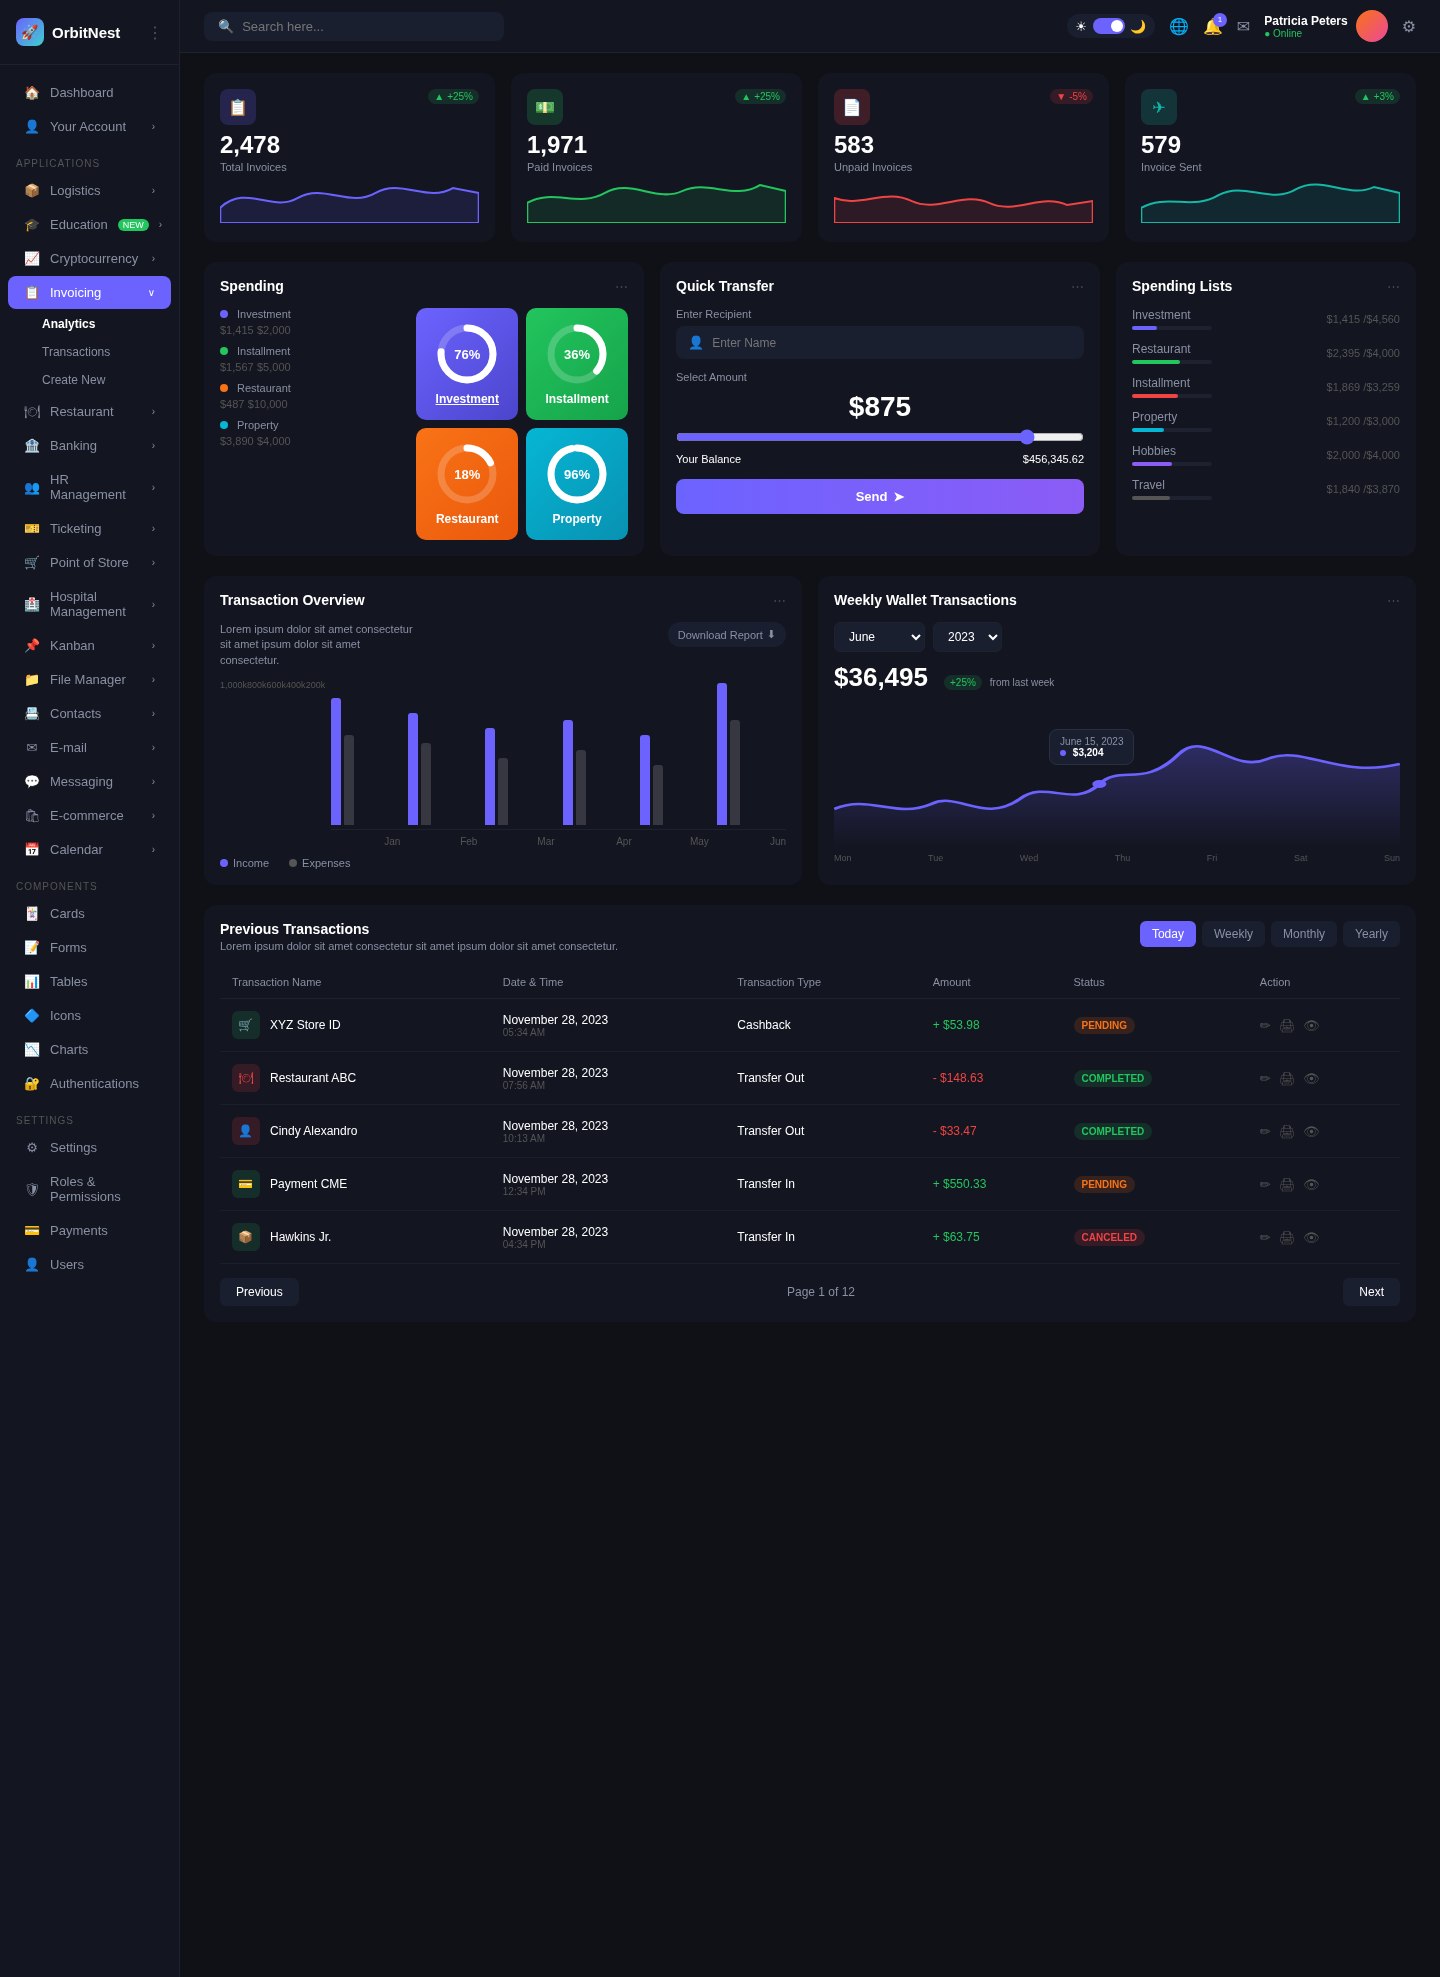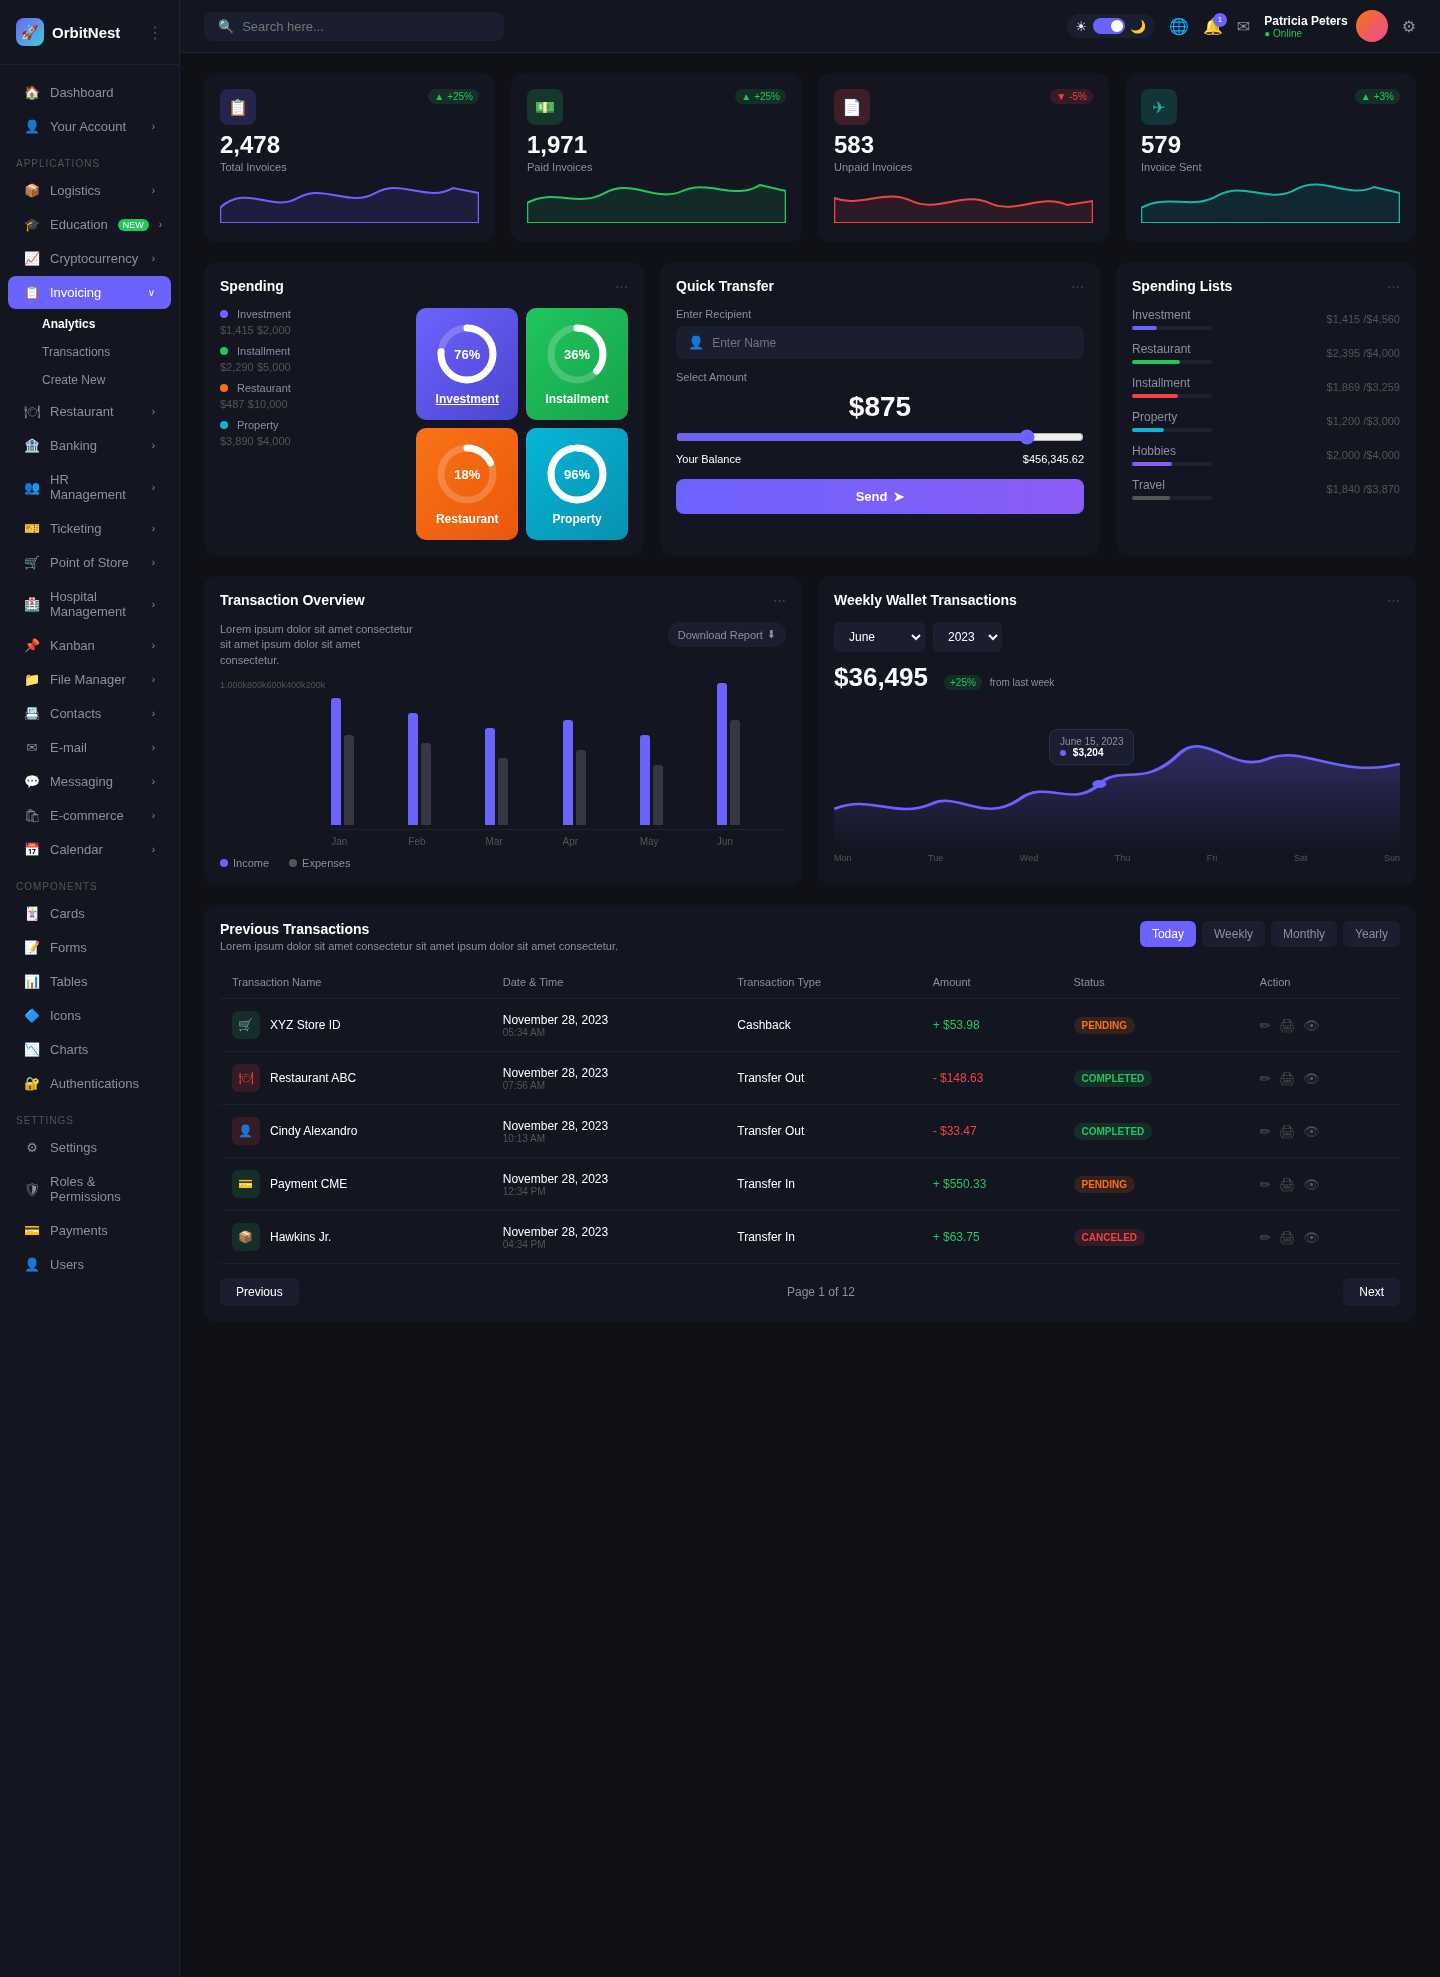--- a/index.html
+++ b/index.html
@@ -107,21 +107,21 @@
     .chart-card { background: #131520; border-radius: 12px; padding: 16px; }
     .chart-desc { font-size: 11px; color: #8890a4; max-width: 200px; line-height: 1.4; }
     .download-btn { background: #1a1f30; border: none; border-radius: 12px; color: #8890a4; font-size: 11px; padding: 6px 10px; cursor: pointer; display: flex; align-items: center; gap: 4px; }
     .bar-chart { margin-top: 12px; }
     .bar-chart-area { display: flex; align-items: flex-end; gap: 8px; height: 150px; border-bottom: 1px solid #1e2130; padding-bottom: 4px; }
     .bar-group { display: flex; gap: 3px; align-items: flex-end; flex: 1; }
     .bar { border-radius: 3px 3px 0 0; min-width: 10px; }
     .bar.income { background: #6c63ff; }
     .bar.expense { background: rgba(255,255,255,0.15); }
     .bar-labels { display: flex; gap: 8px; margin-top: 6px; }
-    .bar-x-label { flex: 1; text-align: left; font-size: 10px; color: #555; }
+    .bar-x-label { flex: 1; text-align: right; font-size: 10px; color: #555; }
     .bar-legend { display: flex; gap: 20px; margin-top: 10px; }
     .bar-legend-item { display: flex; align-items: center; gap: 5px; font-size: 11px; color: #8890a4; }
     .legend-dot { width: 8px; height: 8px; border-radius: 50%; }
     .y-labels { display: flex; flex-direction: row; justify-content: space-between; height: 150px; margin-right: 6px; }
     .y-label { font-size: 9px; color: #555; }
 
     
     .wallet-card { background: #131520; border-radius: 12px; padding: 16px; }
     .wallet-filters { display: flex; gap: 8px; margin-bottom: 10px; }
     .wallet-select { background: #1a1f30; border: 1px solid #1e2130; border-radius: 6px; color: #fff; font-size: 12px; padding: 6px 10px; cursor: pointer; outline: none; }
@@ -429,21 +429,21 @@
                   </div>
                   <span class="spending-item-value"><span>$1,415</span> <span>$2,000</span></span>
                 </div>
               </div>
               <div class="spending-item">
                 <div>
                   <div style="display:flex;align-items:center;gap:4px;margin-bottom:2px;">
                     <span class="color-dot" style="background:#22c55e"></span>
                     <span class="spending-item-label">Installment</span>
                   </div>
-                  <span class="spending-item-value"><span>$2,290</span> <span>$5,000</span></span>
+                  <span class="spending-item-value"><span>$1,567</span> <span>$5,000</span></span>
                 </div>
               </div>
               <div class="spending-item">
                 <div>
                   <div style="display:flex;align-items:center;gap:4px;margin-bottom:2px;">
                     <span class="color-dot" style="background:#f97316"></span>
                     <span class="spending-item-label">Restaurant</span>
                   </div>
                   <span class="spending-item-value"><span>$487</span> <span>$10,000</span></span>
                 </div>

